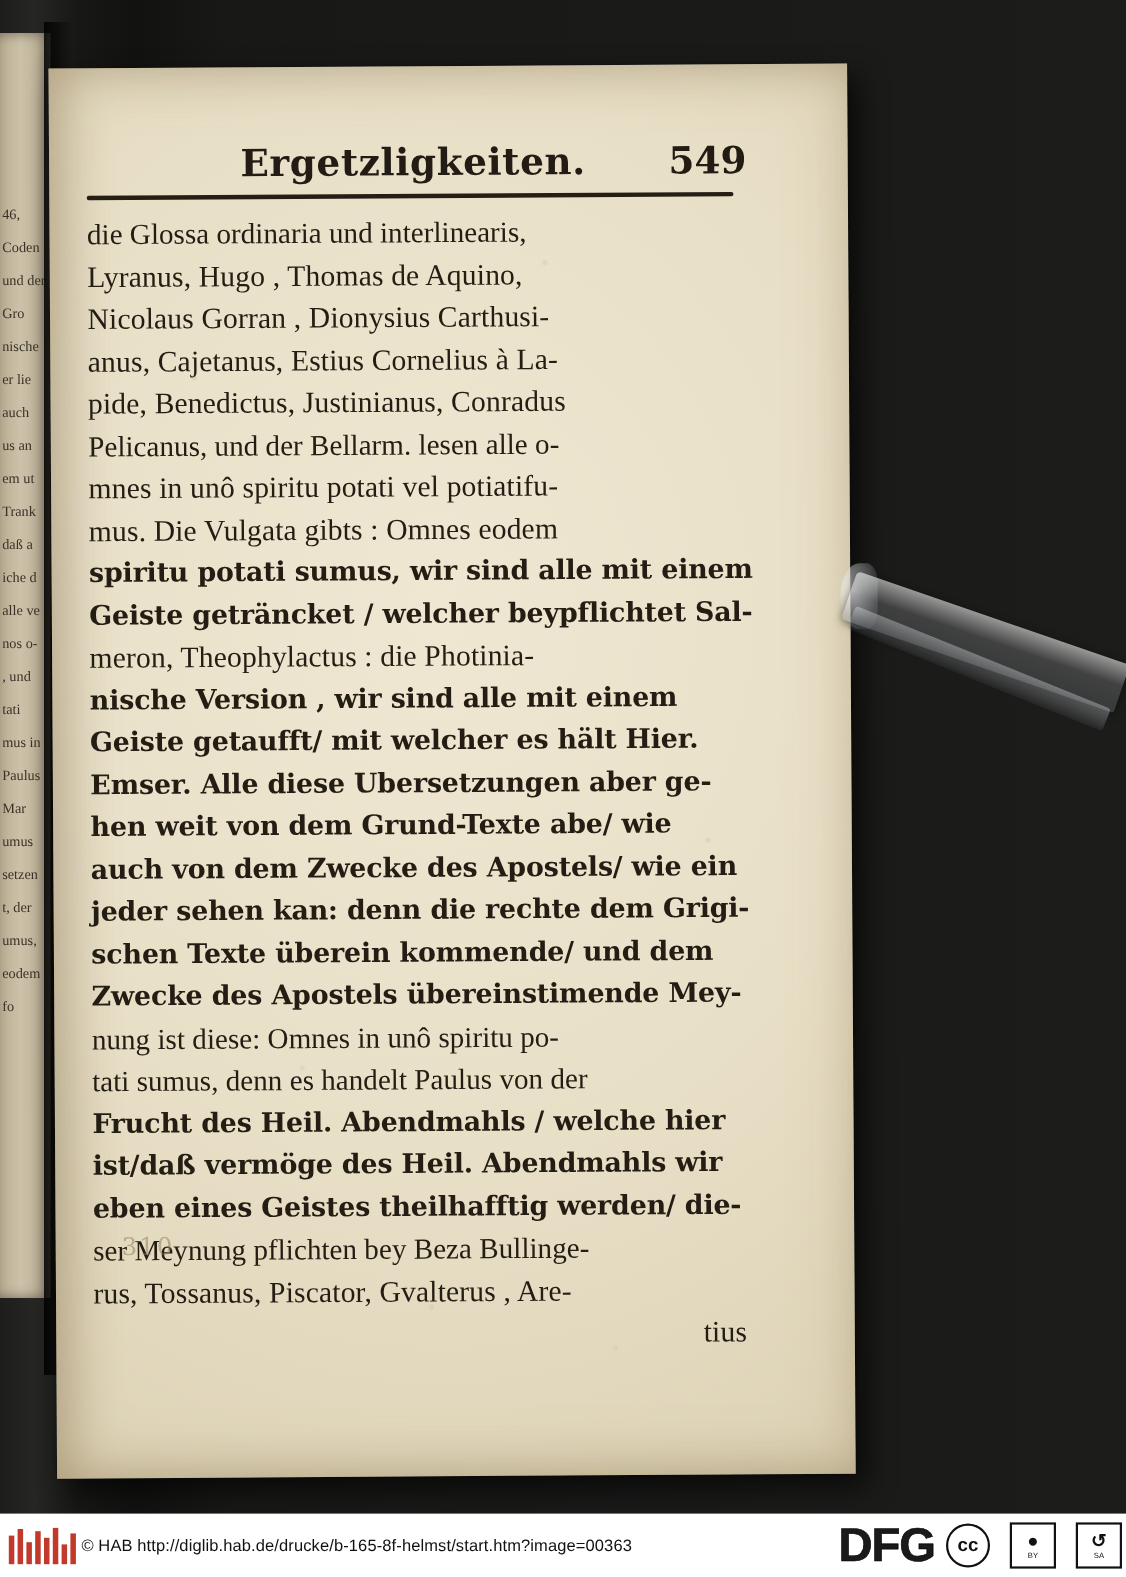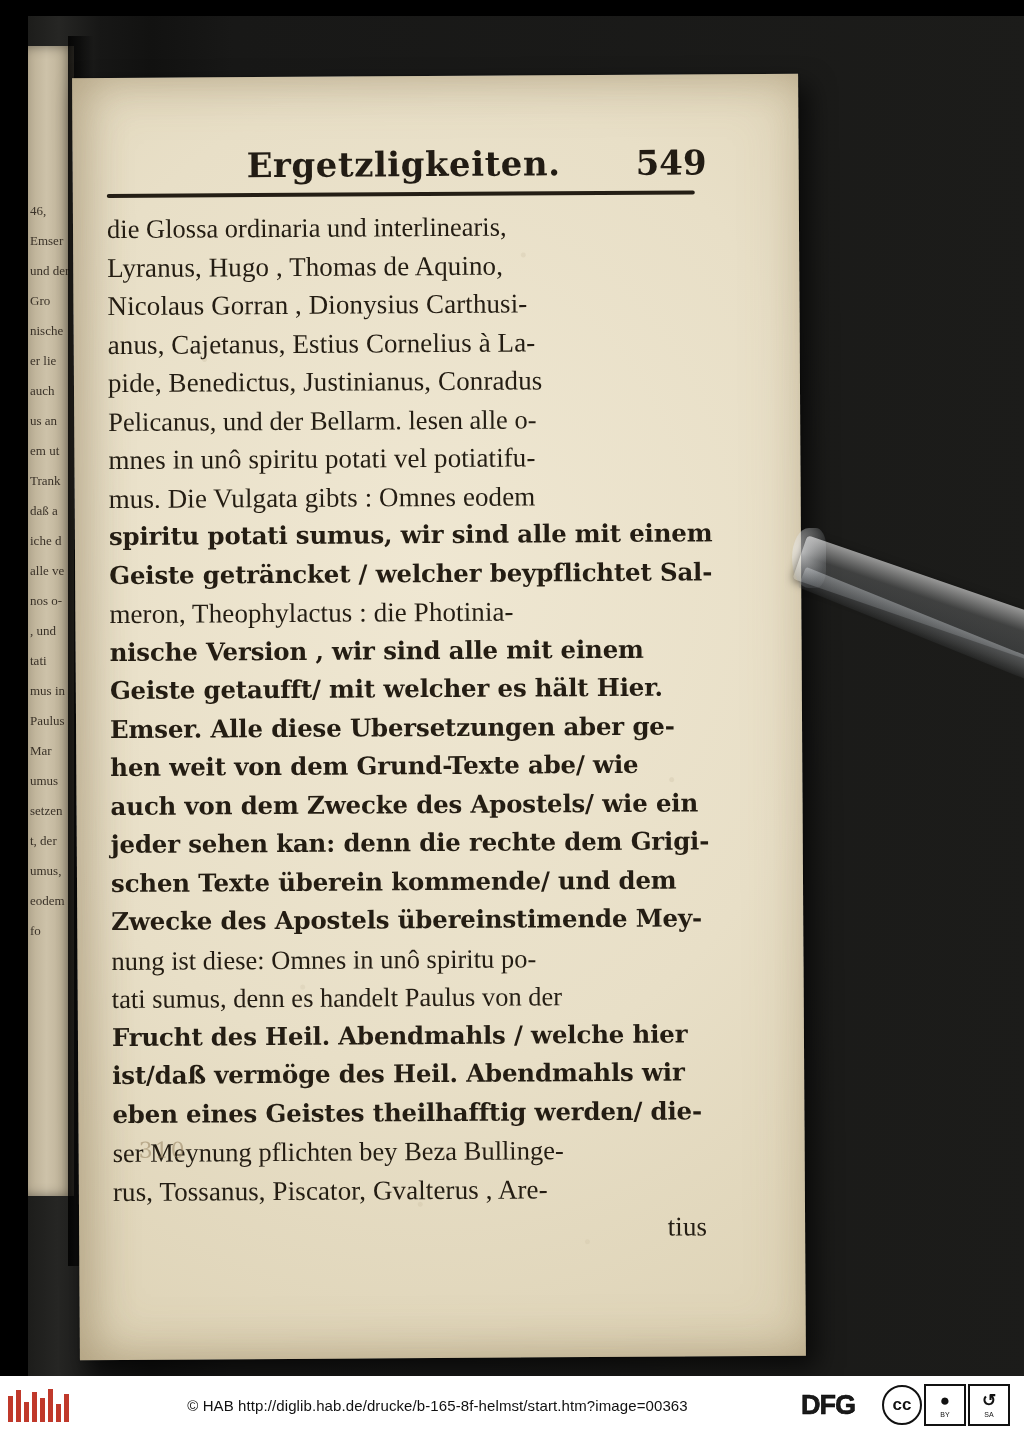--- a/index.html
+++ b/index.html
@@ -11,27 +11,26 @@
     width: 1024px;
     height: 1434px;
     font-family: "Liberation Serif", serif;
     overflow: hidden;
     position: relative;
   }
 
   
   #scan {
     position: absolute;
-    left: 0; top: 16px;
+    left: 0; top: 0;
     width: 824px;
     height: 1400px;
     background:
       radial-gradient(ellipse 900px 700px at 480px 600px, #2a2a28 0%, #1b1b1a 55%, #111110 100%),
       #141413;
-    margin-left: 28px;
   }
 
   
   .dark-field {
     position: absolute;
     left: 0; top: 0;
     width: 1024px; height: 1400px;
     background:
       linear-gradient(90deg, #1d1d1b 0%, #262624 3%, #171716 7%, #121211 12%, #181817 20%, #1c1c1a 100%);
   }
@@ -208,40 +207,39 @@
     align-items: flex-end;
     gap: 3px;
   }
   #footer-left-mark i {
     display: block;
     width: 5px;
     background: #c0392b;
   }
   #footer-credit {
     flex: 1;
-    text-align: center;
     font-family: "Liberation Sans", sans-serif;
     font-size: 15px;
     color: #111;
     letter-spacing: .1px;
   }
   #dfg-logo {
     font-family: "Liberation Sans", sans-serif;
     font-weight: 700;
-    font-size: 27px;
+    font-size: 43px;
     color: #1a1a1a;
     letter-spacing: -1px;
-    margin-right: 27px;
+    margin-right: 10px;
     -webkit-text-stroke: 0.6px #000;
   }
   #cc-badges {
     display: flex;
     align-items: center;
-    gap: 2px;
-    margin-right: 14px;
+    gap: 18px;
+    margin-right: 4px;
   }
   .cc-circle {
     width: 36px; height: 36px;
     border-radius: 50%;
     border: 2.5px solid #111;
     display: flex;
     align-items: center;
     justify-content: center;
     font-family: "Liberation Sans", sans-serif;
     font-weight: 700;
@@ -273,21 +271,21 @@
 </style>
 </head>
 <body>
 
 <div id="scan">
   <div class="dark-field"></div>
 
   <div id="left-page">
     <div id="left-page-text">
         <div>46,</div>
-        <div>Emser</div>
+        <div>Coden</div>
         <div>und der</div>
         <div>Gro</div>
         <div>nische</div>
         <div>er lie</div>
         <div>auch</div>
         <div>us an</div>
         <div>em ut</div>
         <div>Trank</div>
         <div>daß a</div>
         <div>iche d</div>

